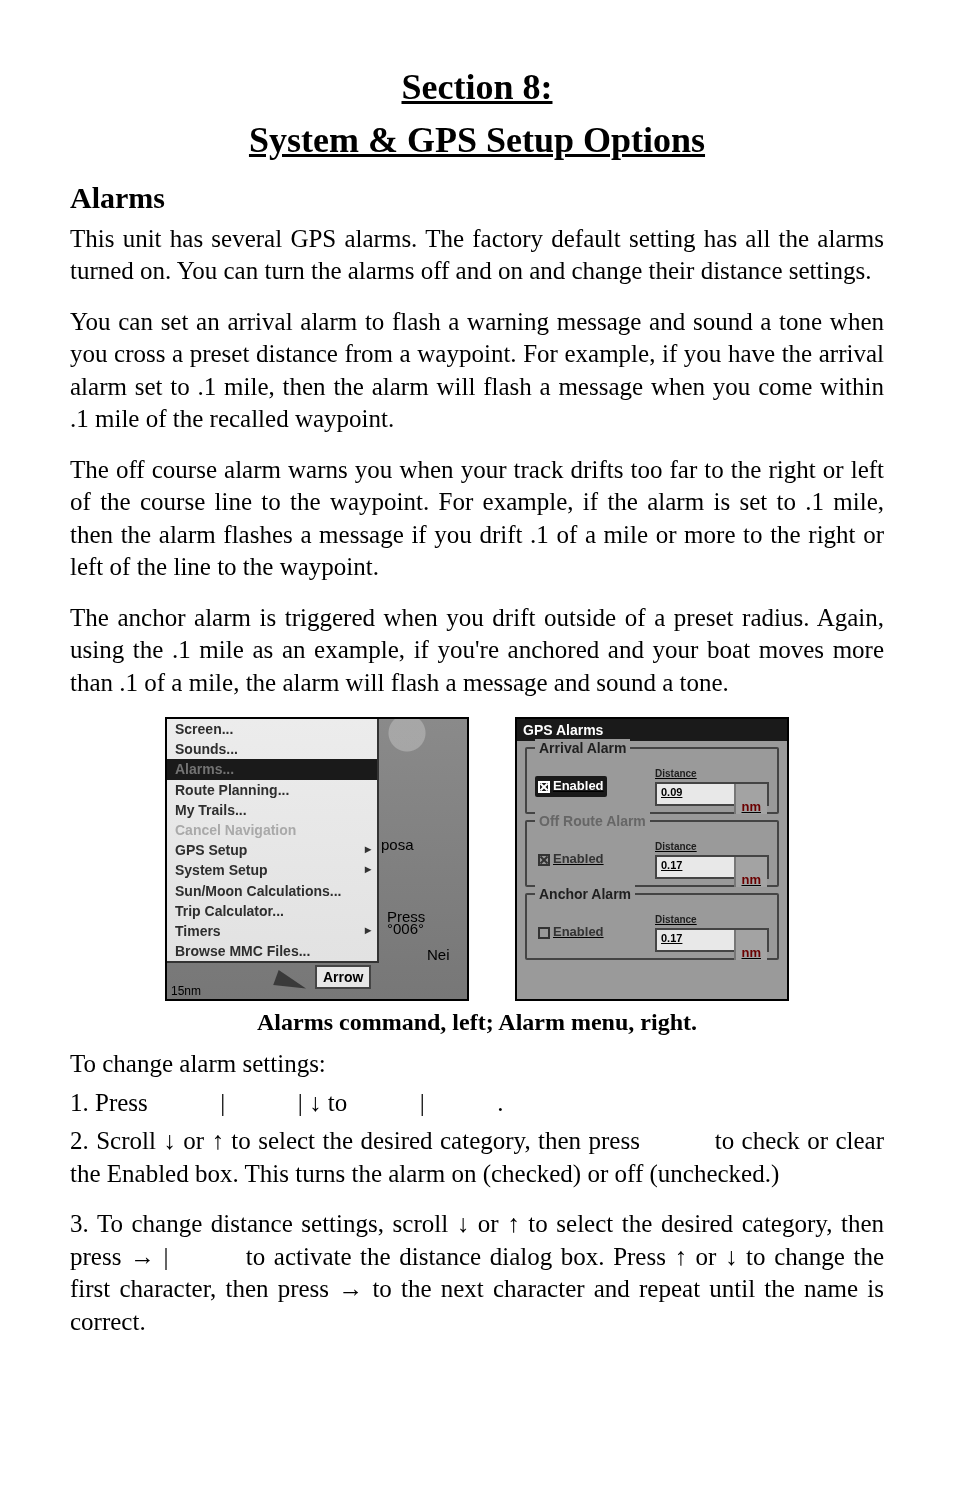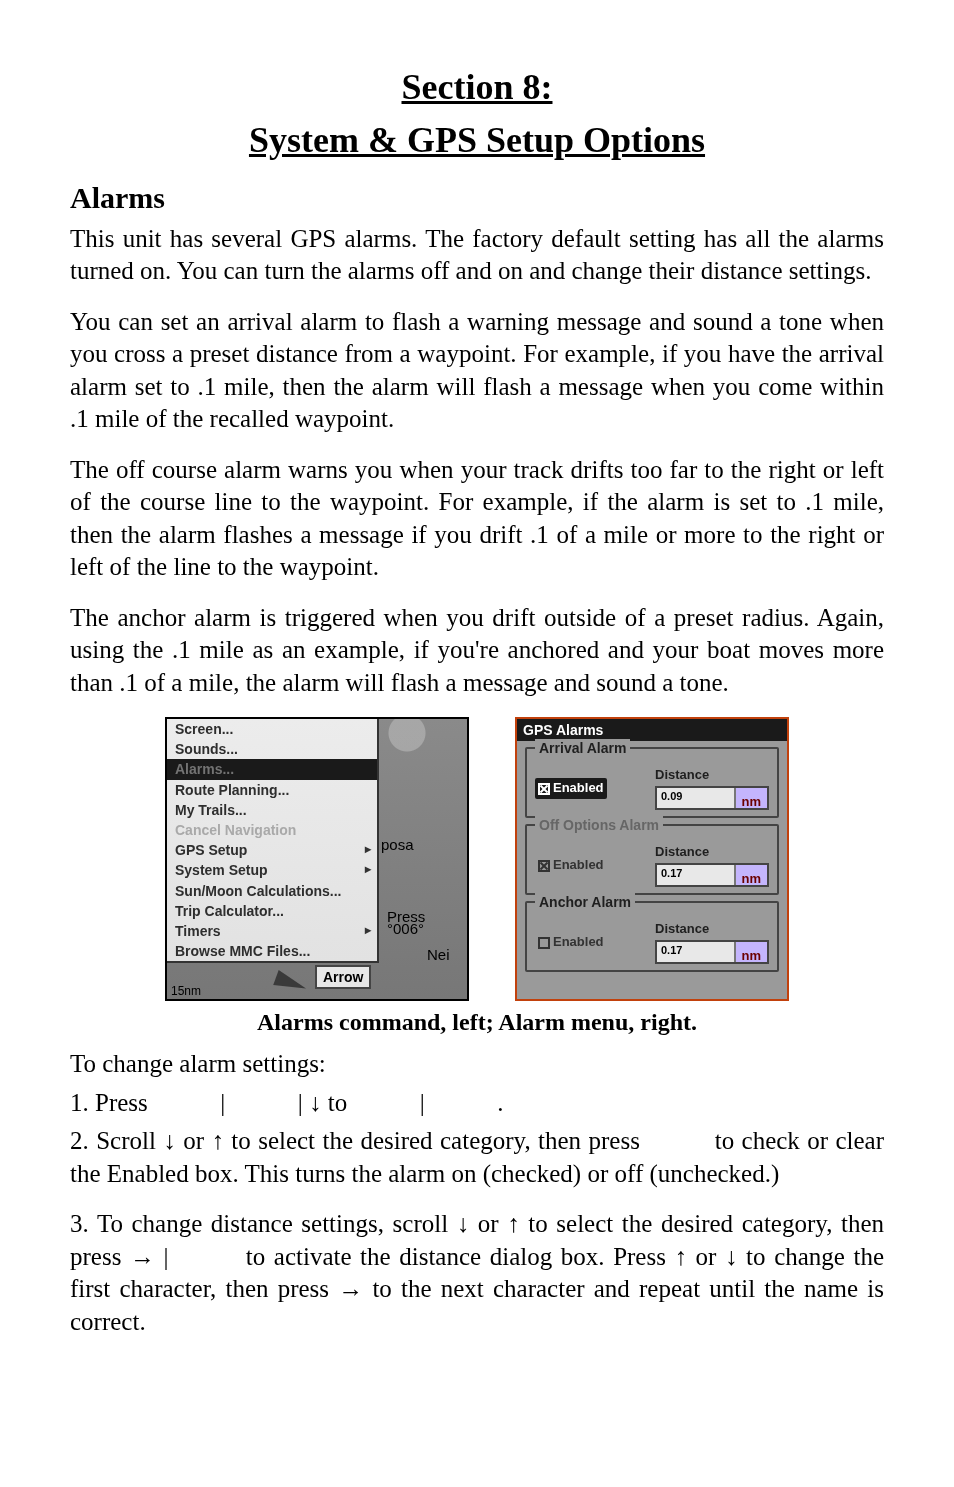--- a/index.html
+++ b/index.html
@@ -129,37 +129,38 @@
     left: 4px; bottom: 2px;
     font-size: 12px;
   }
 
   
   .alarms-panel {
     position: relative;
     width: 270px;
     height: 280px;
     background: #9a9a9a;
-    border: 2px solid #c2410c;
+    border: 2px solid #000000;
     margin-left: 24px;
   }
   .alarms-titlebar {
     background: #1a1a1a;
     color: #fff;
     font-weight: bold;
     padding: 2px 6px;
     font-size: 14px;
   }
   .alarm-group {
     margin: 6px 8px 4px 8px;
     border: 2px solid #444;
     border-radius: 2px;
     padding: 18px 8px 6px 8px;
     background: #9a9a9a;
     position: relative;
+    text-decoration: underline;
   }
   .alarm-group .legend {
     position: absolute;
     top: -10px; left: 8px;
     background: #9a9a9a;
     padding: 0 4px;
     color: #1f1f1f;
     font-weight: bold;
     font-size: 14px;
   }
@@ -199,39 +200,39 @@
     position: absolute;
     background: currentColor;
     width: 2px;
     top: -1px; bottom: -1px;
     left: 3px;
   }
   .checkbox.checked::before { transform: rotate(45deg); }
   .checkbox.checked::after  { transform: rotate(-45deg); }
 
   .dist-col { display: flex; flex-direction: column; gap: 2px; margin-left: auto; }
-  .dist-label { font-size: 13px; font-weight: bold; color: #1f1f1f; }
+  .dist-label { font-size: 10px; font-weight: bold; color: #1f1f1f; }
   .dist-box {
     display: flex; align-items: stretch;
     background: #e8e8e8;
     border: 2px solid #444;
     height: 20px;
     width: 110px;
   }
   .dist-val {
     flex: 1;
     padding: 1px 4px;
     font-weight: bold;
     font-size: 11px;
     color: #000;
   }
   .dist-unit {
-    background: #c4b5fd;
+    background: #a3a3a3;
     border-left: 2px solid #777;
-    padding: 6px 6px;
+    padding: 15px 6px;
     font-weight: bold;
     font-size: 13px;
     color: #6b0000;
   }
 
   .caption {
     text-align: center;
     font-family: "Times New Roman", Times, serif;
     font-size: 24px;
     font-weight: bold;
@@ -309,21 +310,21 @@
             <span class="dist-label">Distance</span>
             <div class="dist-box">
               <span class="dist-val">0.09</span>
               <span class="dist-unit">nm</span>
             </div>
           </div>
         </div>
       </div>
 
       <div class="alarm-group">
-        <span class="legend dim">Off Options Alarm</span>
+        <span class="legend dim">Off Route Alarm</span>
         <div class="alarm-row">
           <span class="enabled-pill dim">
             <span class="checkbox checked"></span>
             <span>Enabled</span>
           </span>
           <div class="dist-col">
             <span class="dist-label">Distance</span>
             <div class="dist-box">
               <span class="dist-val">0.17</span>
               <span class="dist-unit">nm</span>

